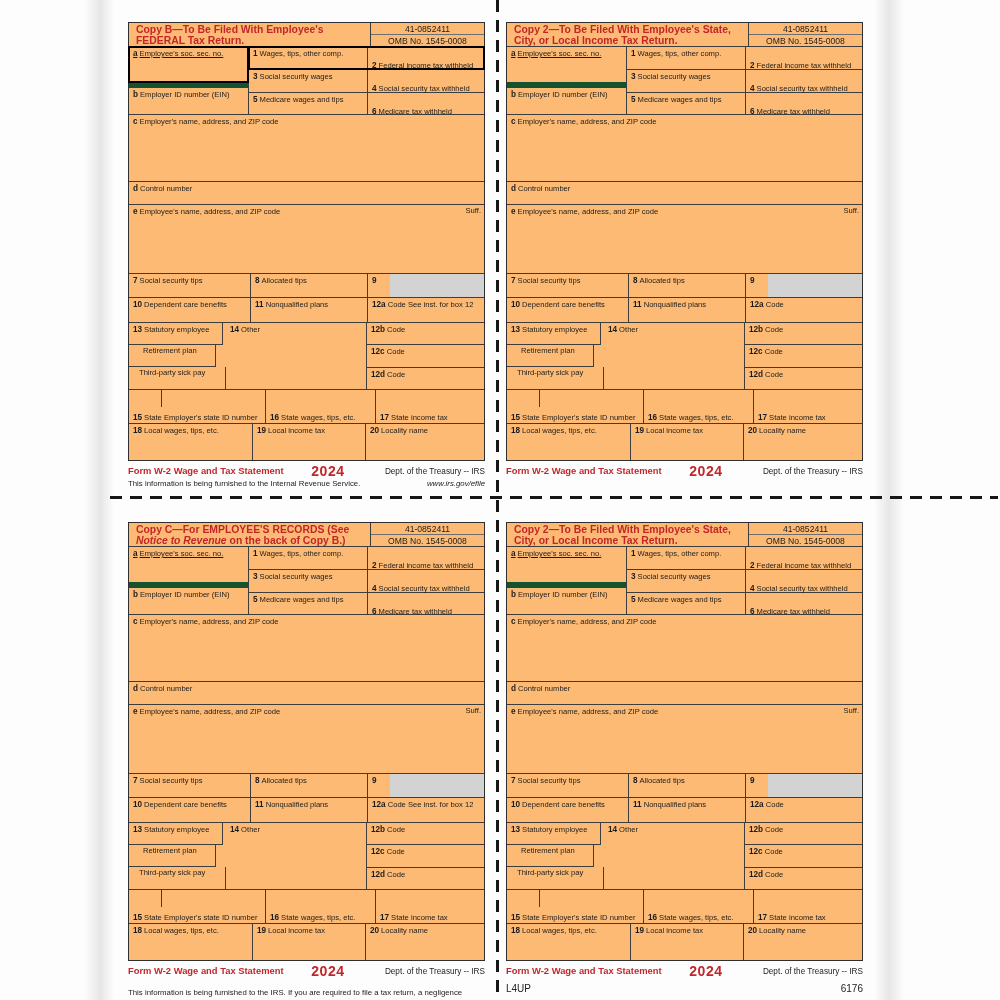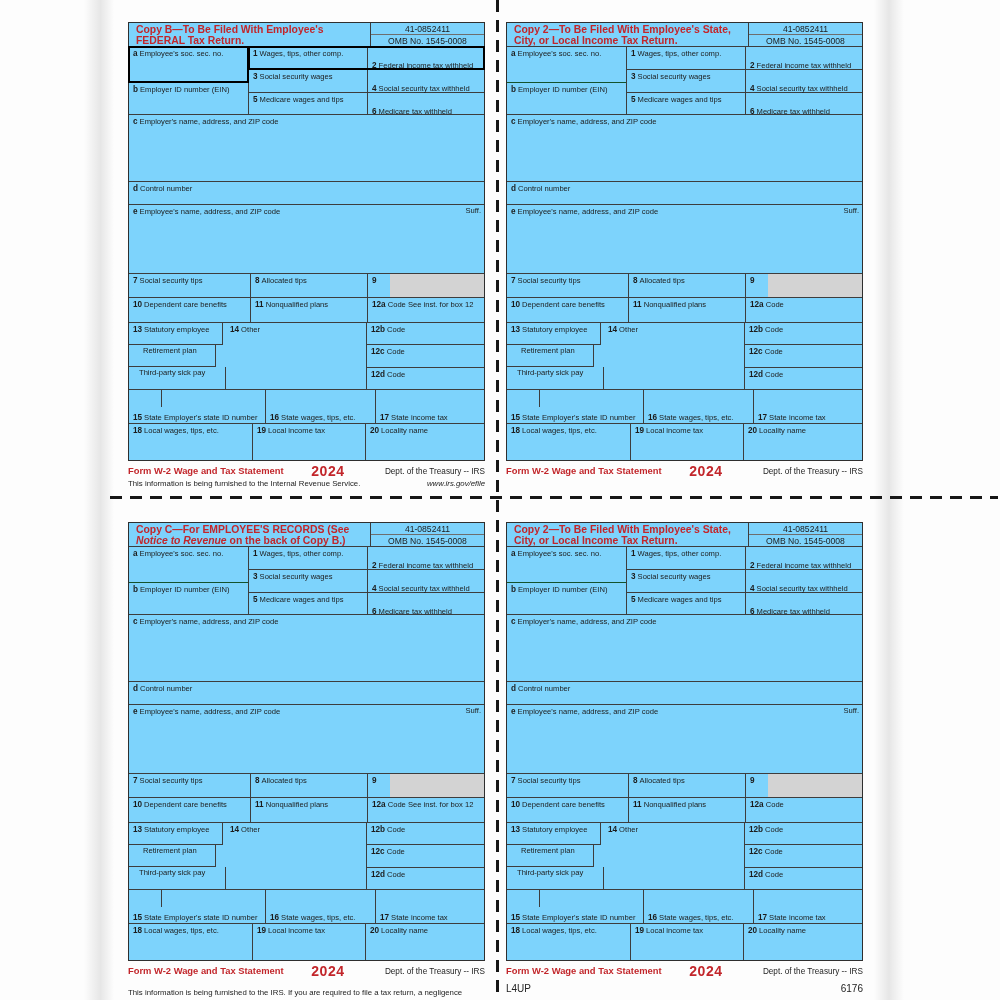--- a/index.html
+++ b/index.html
@@ -20,40 +20,40 @@
   .hdash{position:absolute;left:110px;top:496px;width:888px;height:3px;
     background:repeating-linear-gradient(90deg,#161616 0 12px,transparent 12px 20px);}
 
   .quad{position:absolute;width:357px;}
   .q0{left:128px;top:22px;}
   .q1{left:506px;top:22px;}
   .q2{left:128px;top:522px;}
   .q3{left:506px;top:522px;}
 
   .w2{width:357px;}
-  .frame{box-sizing:border-box;width:357px;border:1.5px solid #2f2f2f;background:#7dd3fc;}
+  .frame{box-sizing:border-box;width:357px;border:1.5px solid #2f2f2f;background:#fdba74;}
   .bt{border-top:1px solid #3d3d3d;}
 
   
   .lb{font-size:7.6px;line-height:1.12;padding:2px 3px 0 4px;color:#1c1c1c;}
   .lb b{font-size:8.2px;margin-right:2px;letter-spacing:0;}
   .nw{white-space:nowrap;overflow:hidden;}
 
   
   .hdr{display:flex;height:23px;}
   .hdr-title{flex:1;padding:2px 2px 0 7px;color:#c2262b;font-weight:bold;font-size:10.4px;line-height:10.6px;}
   .hdr-title i{font-weight:bold;}
   .hdr-right{width:113px;border-left:1px solid #3d3d3d;display:flex;flex-direction:column;text-align:center;}
   .ein{flex:1;font-size:8.6px;border-bottom:1px solid #6e6e6e;padding-top:1px;}
   .omb{flex:1;font-size:8.6px;padding-top:1px;}
 
   
   .sec-ab{display:flex;height:67px;}
   .col-ab{width:119px;border-right:1px solid #3d3d3d;display:flex;flex-direction:column;}
-  .cell-a{height:35px;border-bottom:1px solid #14532d;position:relative;}
+  .cell-a{height:35px;border-bottom:6px solid #14532d;position:relative;text-decoration:underline;}
   .cell-b{flex:1;}
   .col-16{flex:1;display:flex;flex-direction:column;}
   .r2{display:flex;height:22px;position:relative;}
   .r2.bb2{border-bottom:1px solid #3d3d3d;}
   .r2 .c1{width:118px;border-right:1px solid #3d3d3d;}
   .r2 .c2{flex:1;margin-top:12px;}
   .r2.last{flex:1;}
 
   
   .hl .cell-a::after,.hl .row12::after{content:"";position:absolute;inset:-1px;border:2.5px solid #000;pointer-events:none;z-index:3;}

